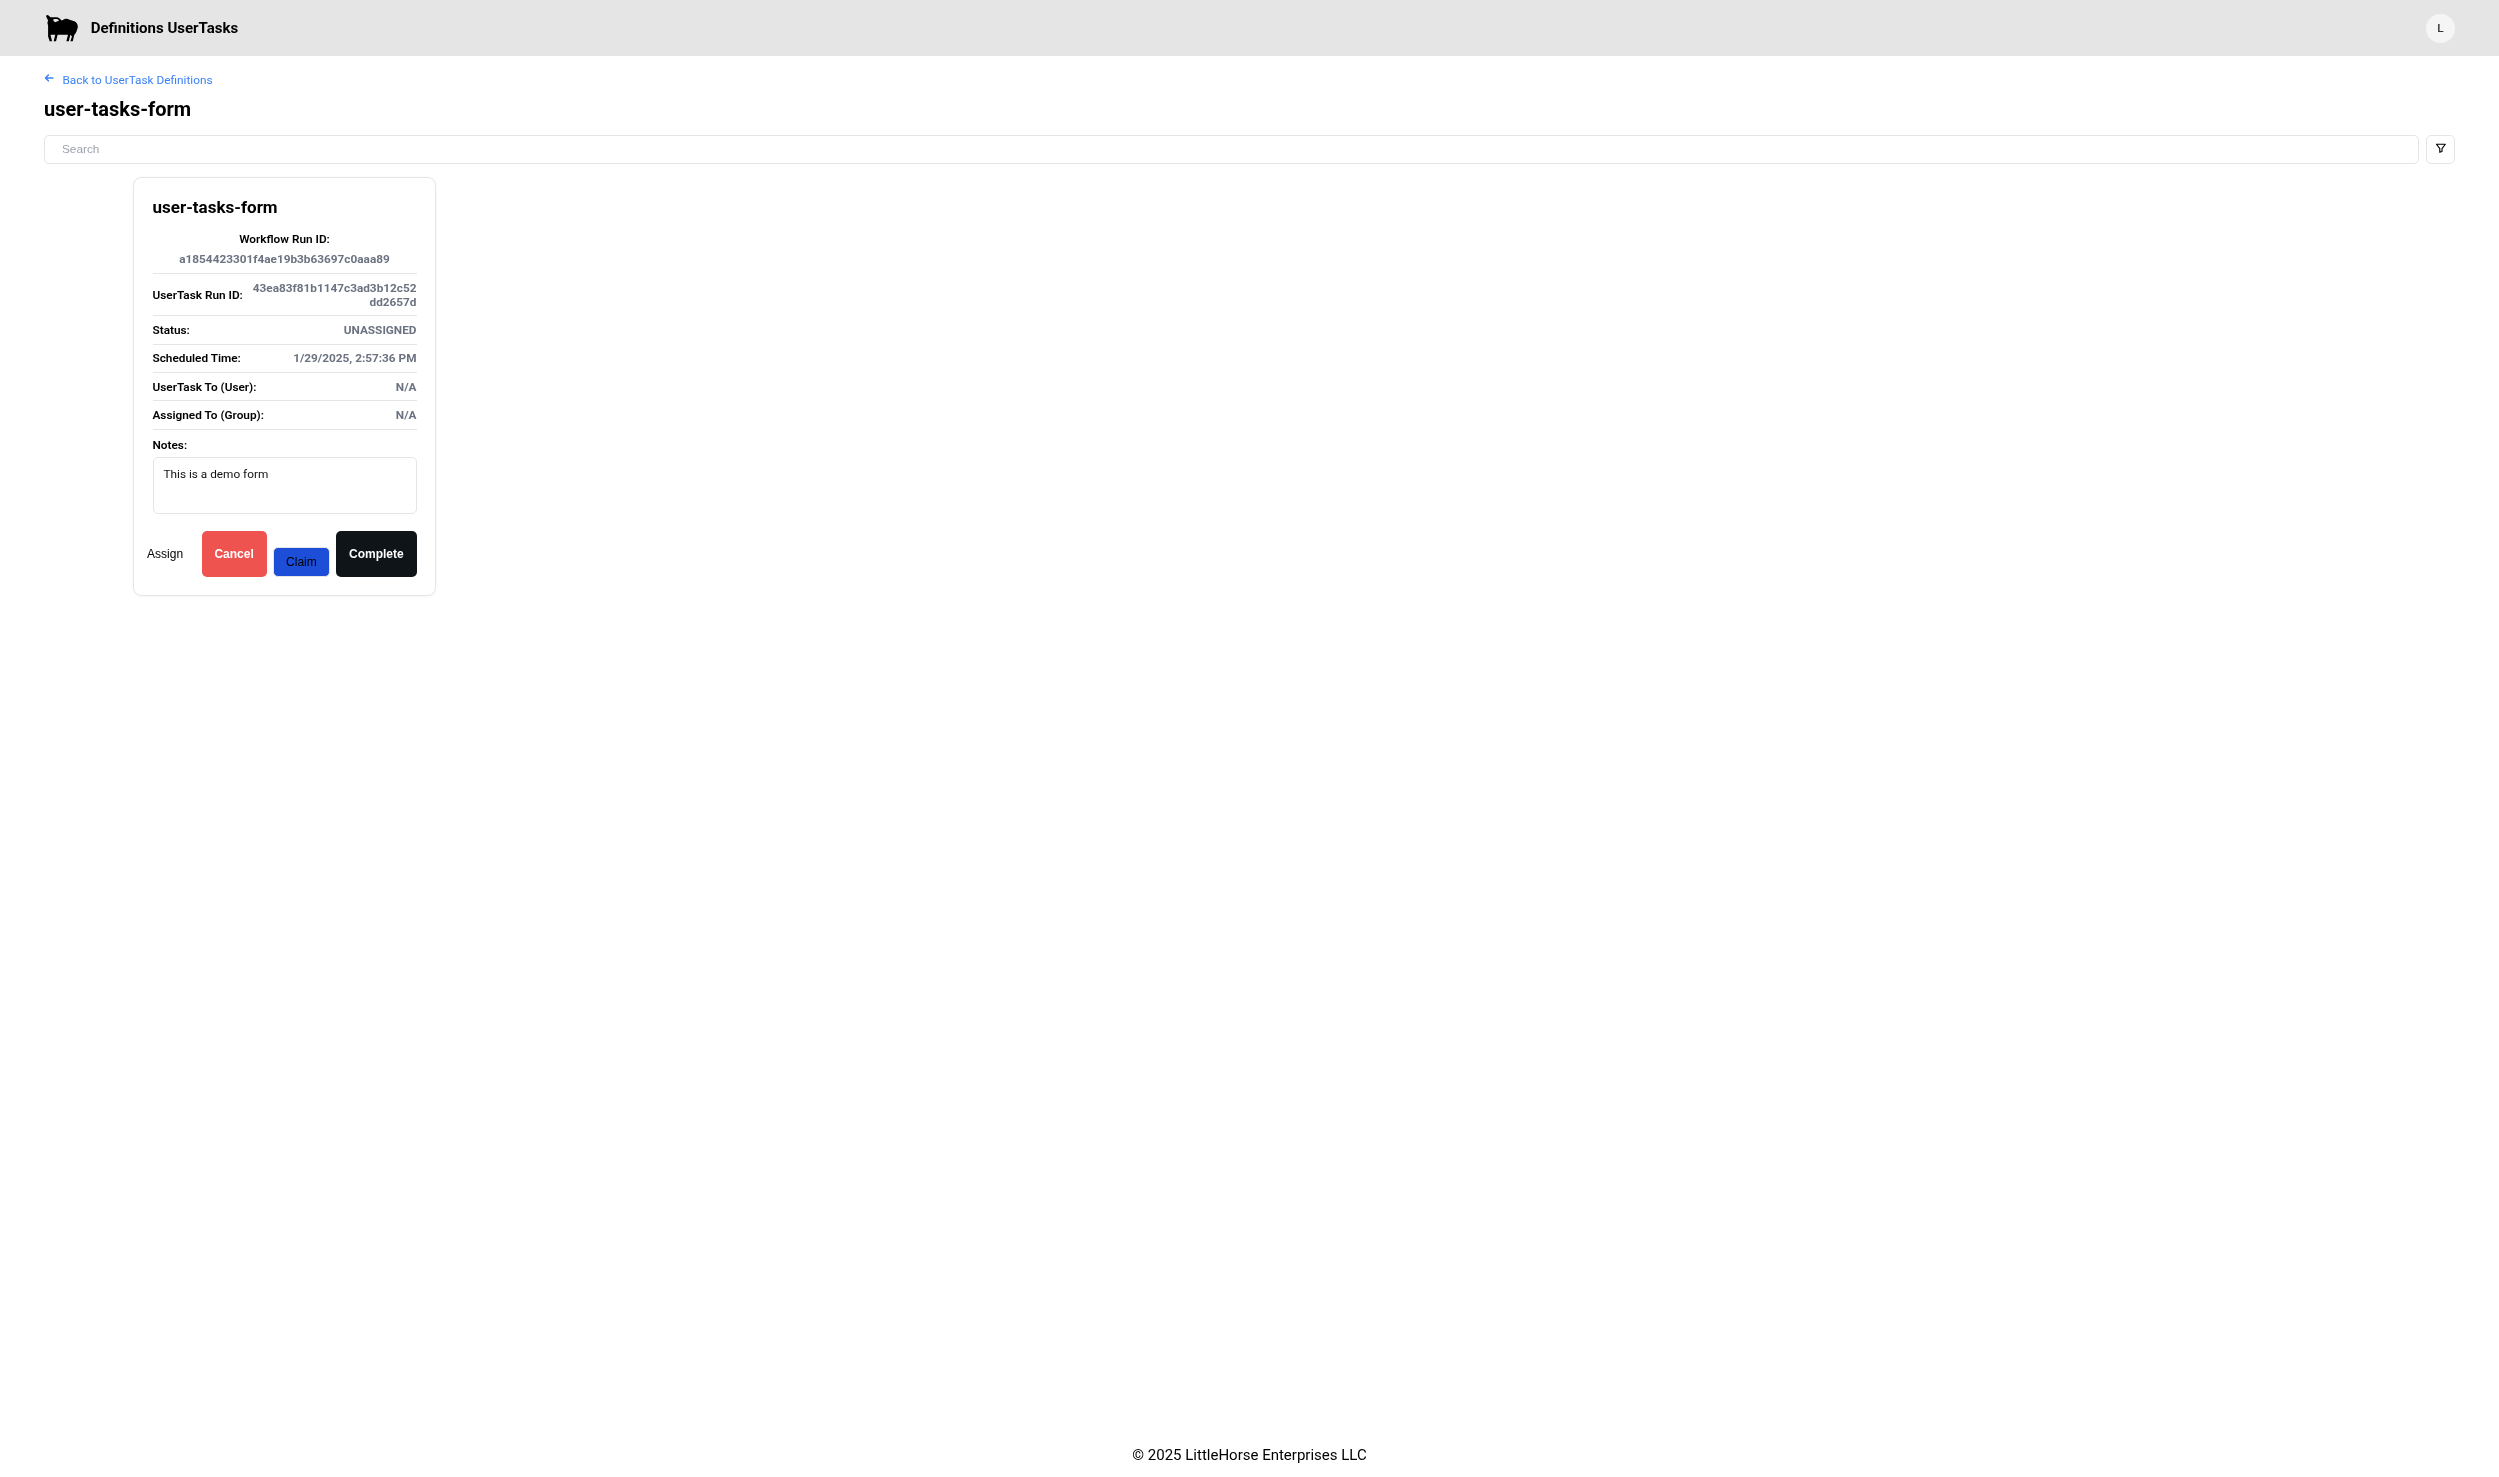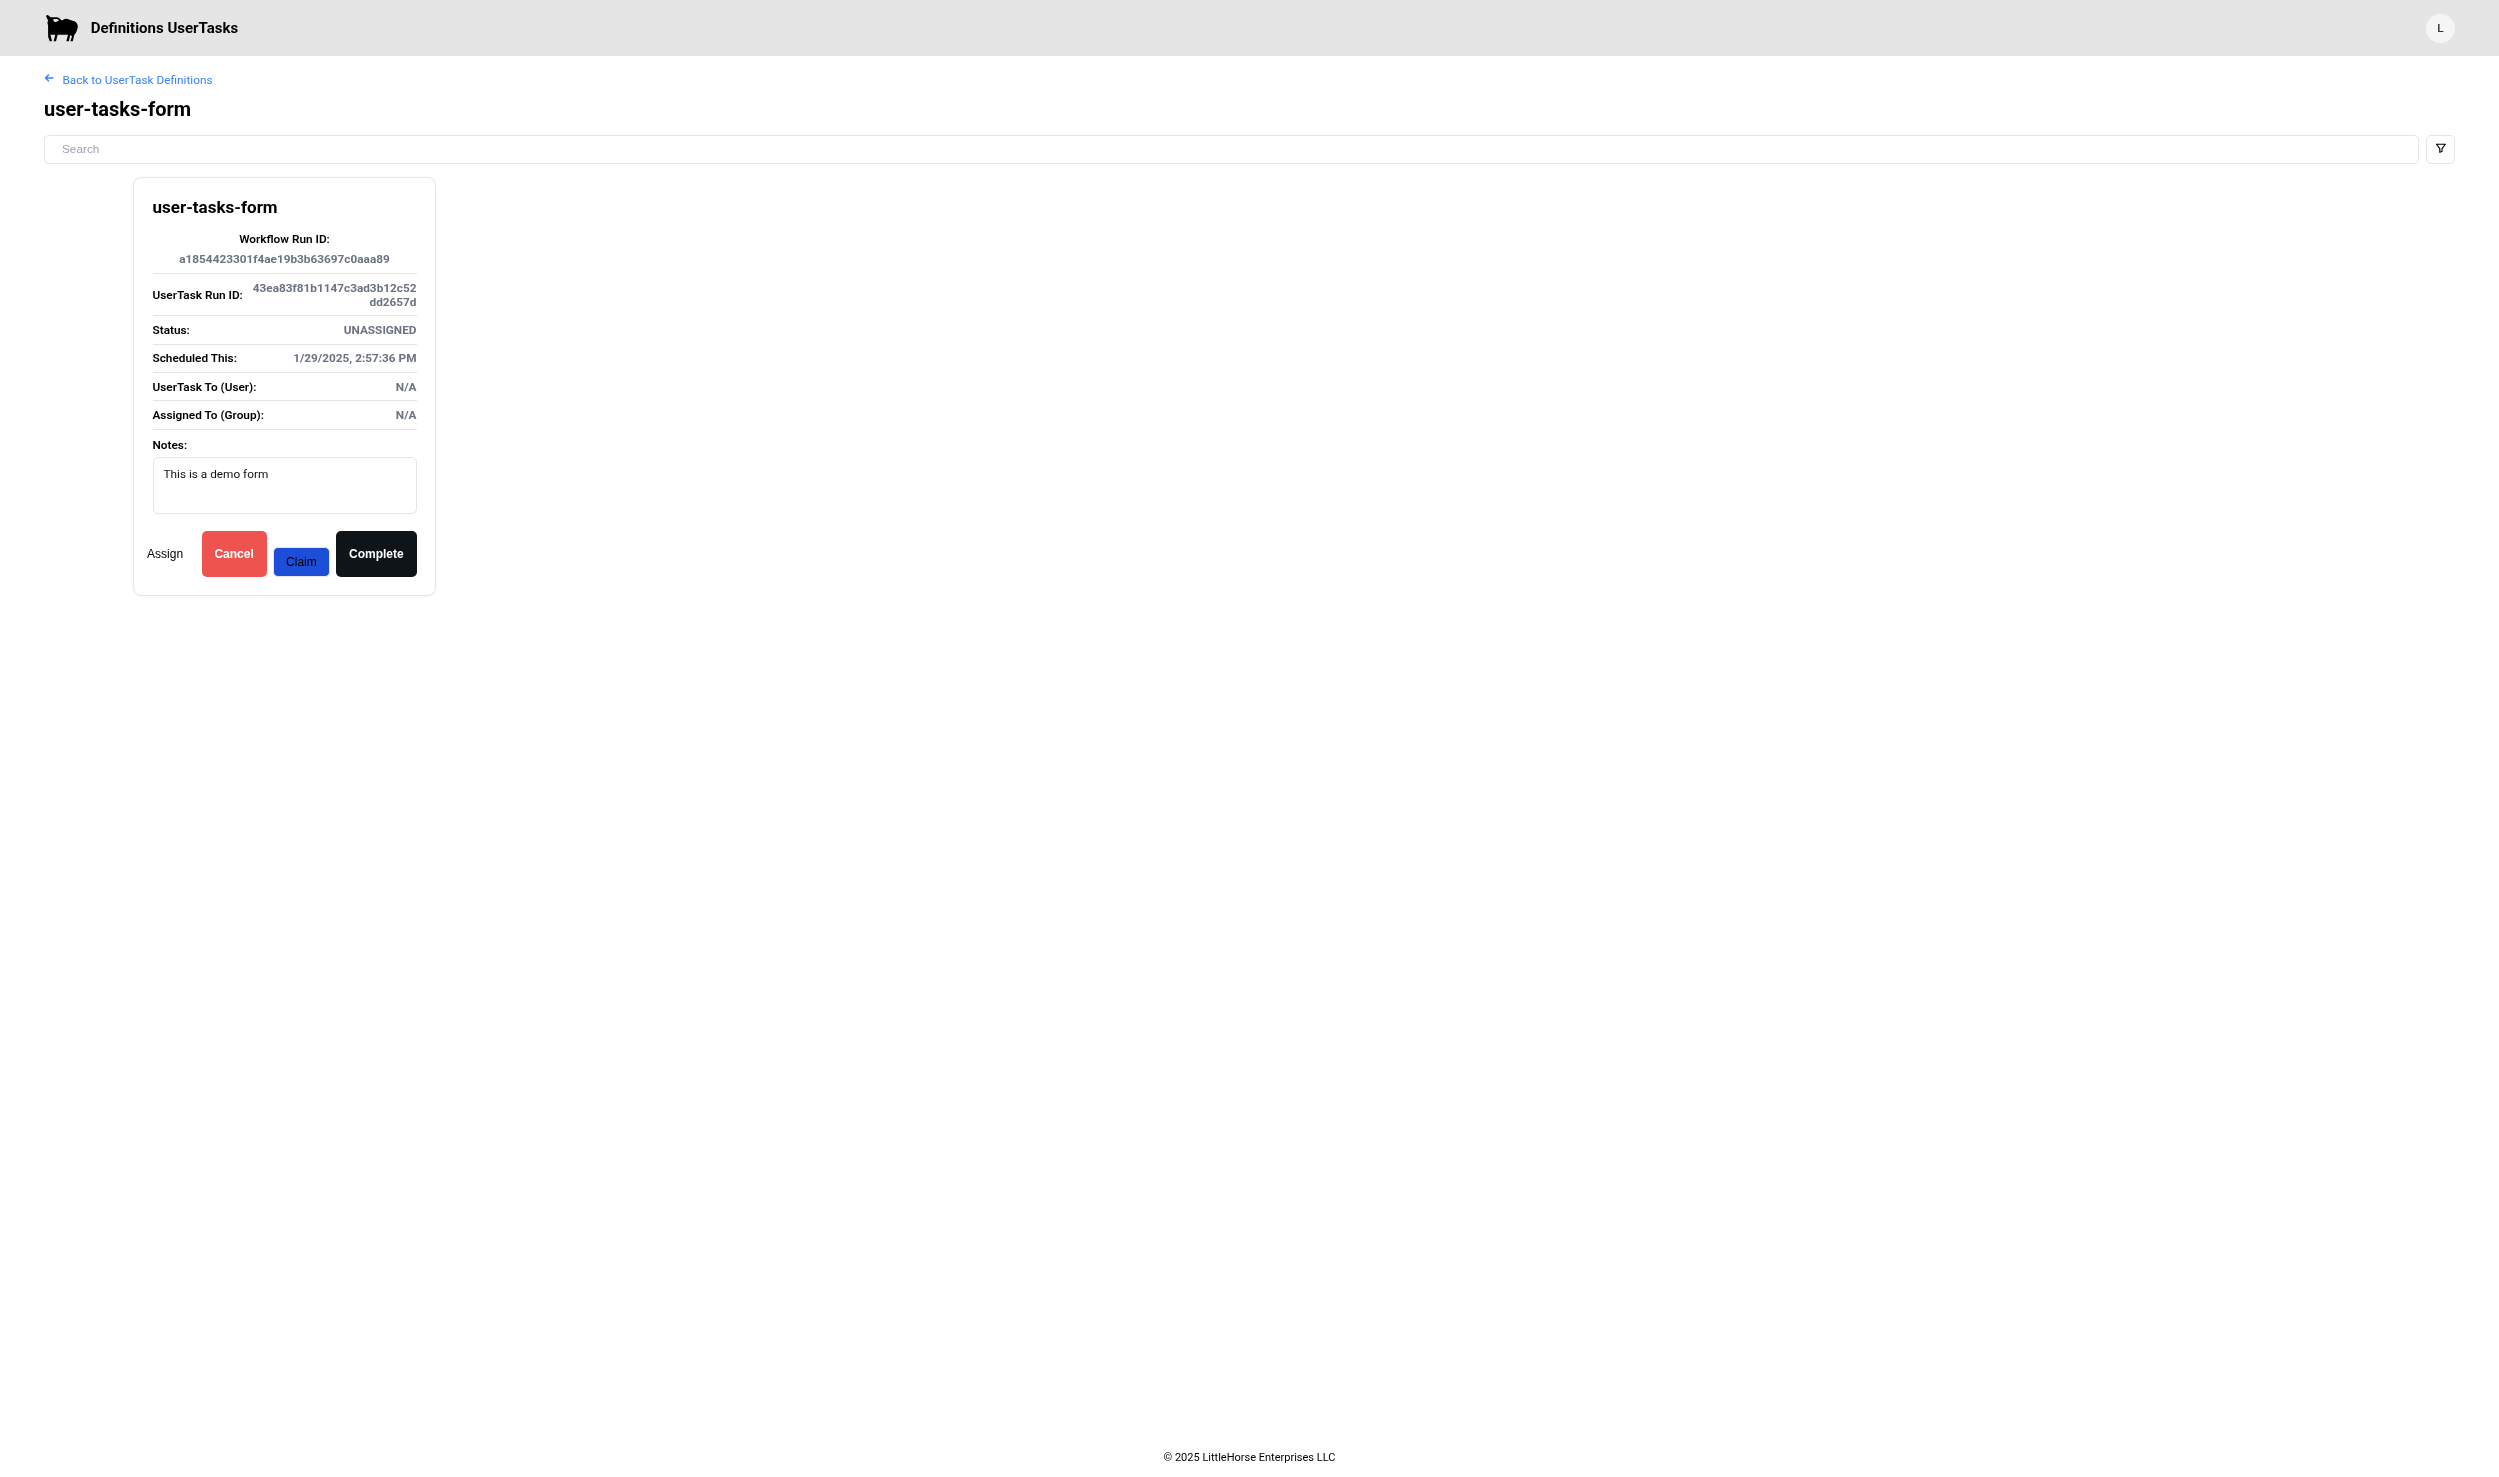--- a/index.html
+++ b/index.html
@@ -202,21 +202,21 @@
       font-weight: 400;
       margin-top: 16px;
     }
     .btn-complete {
       background: #0f1419;
       color: #fff;
     }
     .footer {
       text-align: center;
       padding: 13.5px 0;
-      font-size: 11px;
+      font-size: 15px;
       color: #000;
     }
   </style>
 </head>
 <body>
 
 <header class="header">
   <div class="header-left">
     <span class="logo-icon">
       <svg viewBox="0 0 50 44" fill="none">
@@ -265,21 +265,21 @@
         <span class="detail-label">UserTask Run ID:</span>
         <span class="detail-value">43ea83f81b1147c3ad3b12c52dd2657d</span>
       </div>
 
       <div class="detail-row">
         <span class="detail-label">Status:</span>
         <span class="detail-value">UNASSIGNED</span>
       </div>
 
       <div class="detail-row">
-        <span class="detail-label">Scheduled This:</span>
+        <span class="detail-label">Scheduled Time:</span>
         <span class="detail-value">1/29/2025, 2:57:36 PM</span>
       </div>
 
       <div class="detail-row">
         <span class="detail-label">UserTask To (User):</span>
         <span class="detail-value">N/A</span>
       </div>
 
       <div class="detail-row">
         <span class="detail-label">Assigned To (Group):</span>

